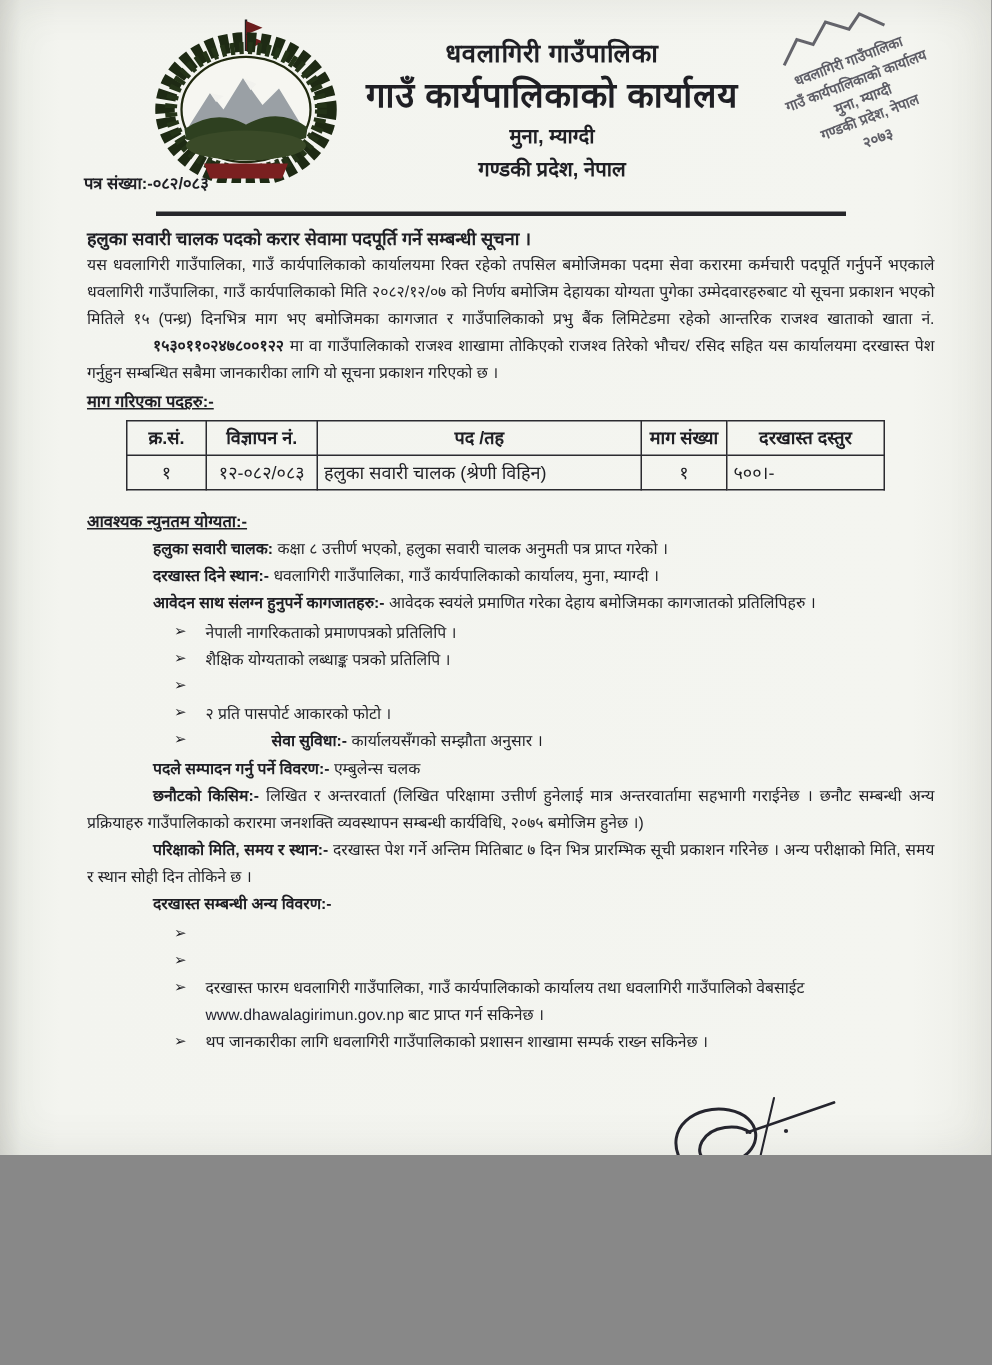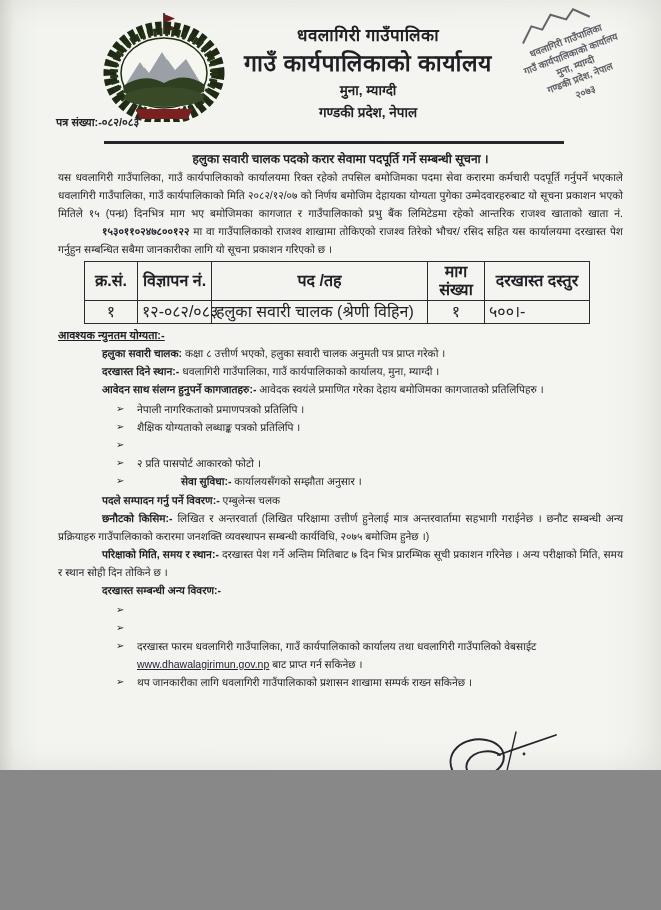--- a/index.html
+++ b/index.html
@@ -23,35 +23,35 @@
     transform:rotate(-21deg); transform-origin:center;
     color:rgba(64,64,74,.82); font-size:9.5px; font-weight:bold; line-height:1.4;
   }
   .round-stamp .yr { font-size:10px; margin-top:2px; }
   .head-rule { position:absolute; left:104px; top:141px; width:460px; height:2.5px; background:#26262a; }
   
   .body {
     position:absolute; left:0; top:150px; width:661px; box-sizing:border-box;
     padding:0 38px 0 58px; font-size:10.5px; line-height:18px;
   }
-  .notice-title { text-align:center; font-weight:bold; font-size:12px; }
+  .notice-title { font-weight:bold; font-size:12px; }
   .pub-date { text-align:center; font-weight:bold; font-size:10.5px; margin-bottom:5px; }
   .intro { text-align:justify; }
   .sec-heading { font-weight:bold; text-decoration:underline; font-size:11px; margin-top:1px; }
   .b { font-weight:bold;margin-left:44px; }
-  table.pos { border-collapse:collapse; margin:3px 0 2px 26px; table-layout:fixed; width:505px;
-              font-size:16px; }
+  table.pos { border-collapse:collapse; margin:3px 0 12px 26px; table-layout:fixed; width:505px;
+              font-size:12px; }
   table.pos th, table.pos td { border:1.5px solid #2b2b30; padding:1px 4px; height:20px; }
   table.pos th { font-weight:bold; text-align:center; }
   td.c { text-align:center; } td.l { text-align:left; }
   .line { text-align:justify; }
   .arrow-list { margin:2px 0 1px 0; }
   .arrow-item { display:flex; gap:9px; padding-left:58px; align-items:flex-start; }
   .arrow-item .ar { flex:0 0 12px; font-size:10px; line-height:18px; }
-  .url { text-decoration:underline; color:#232330; }
+  .url { color:#232330; }
   
   .sign-wrap { position:absolute; left:0; top:726px; width:661px; height:184px; }
   .scribble { position:absolute; left:438px; top:4px; }
   .hand-date { position:absolute; left:478px; top:58px; font-size:13.5px; color:#25252e;
                transform:rotate(-7deg) skewX(-10deg); letter-spacing:2px; }
   .sign-rule { position:absolute; left:73px; top:61px; width:428px; height:2px; background:#26262a; }
   .name-stamp { position:absolute; right:14px; top:64px; width:200px; text-align:center;
                 transform:rotate(-13deg); color:#3e3e49; }
   .name-stamp .nm { font-size:11.5px; font-weight:bold; border-bottom:1px solid rgba(62,62,73,.8);
                     display:inline-block; padding-bottom:1px; }
@@ -97,20 +97,21 @@
   </div>
 
   <div class="head-rule"></div>
 
   <div class="body">
 
     <div class="notice-title">हलुका सवारी चालक पदको करार सेवामा पदपूर्ति गर्ने सम्बन्धी सूचना ।</div>
 
     <div class="intro"><span>यस धवलागिरी गाउँपालिका, गाउँ कार्यपालिकाको कार्यालयमा रिक्त रहेको तपसिल बमोजिमका पदमा सेवा करारमा कर्मचारी पदपूर्ति गर्नुपर्ने भएकाले धवलागिरी गाउँपालिका, गाउँ कार्यपालिकाको मिति २०८२/१२/०७ को निर्णय बमोजिम देहायका योग्यता पुगेका उम्मेदवारहरुबाट यो सूचना प्रकाशन भएको मितिले १५ (पन्ध्र) दिनभित्र माग भए बमोजिमका कागजात र गाउँपालिकाको प्रभु बैंक लिमिटेडमा रहेको आन्तरिक राजश्व खाताको खाता नं. </span><span class="b">१५३०११०२४७८००१२२</span><span> मा वा गाउँपालिकाको राजश्व शाखामा तोकिएको राजश्व तिरेको भौचर/ रसिद सहित यस कार्यालयमा दरखास्त पेश गर्नुहुन सम्बन्धित सबैमा जानकारीका लागि यो सूचना प्रकाशन गरिएको छ ।</span></div>
 
+    <div class="sec-heading">माग गरिएका पदहरु:-</div>
 
     <table class="pos">
       <colgroup>
           <col style="width:53px">
           <col style="width:74px">
           <col style="width:216px">
           <col style="width:57px">
           <col style="width:105px">
         </colgroup>
       <tbody>

